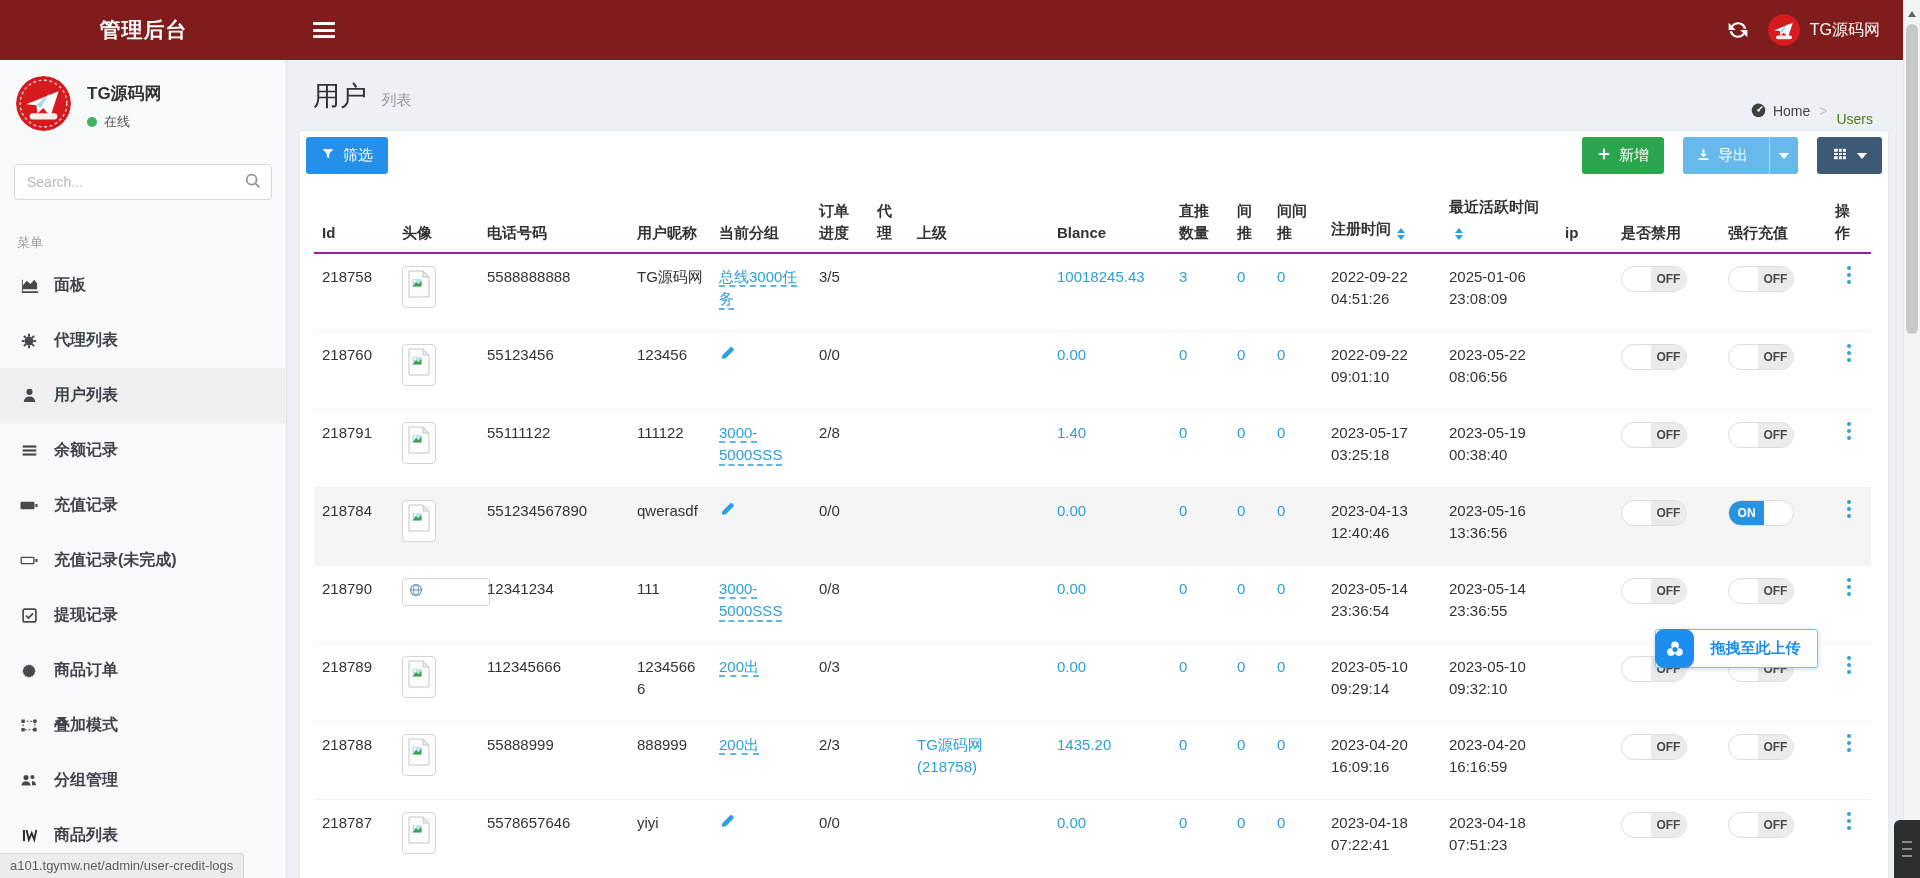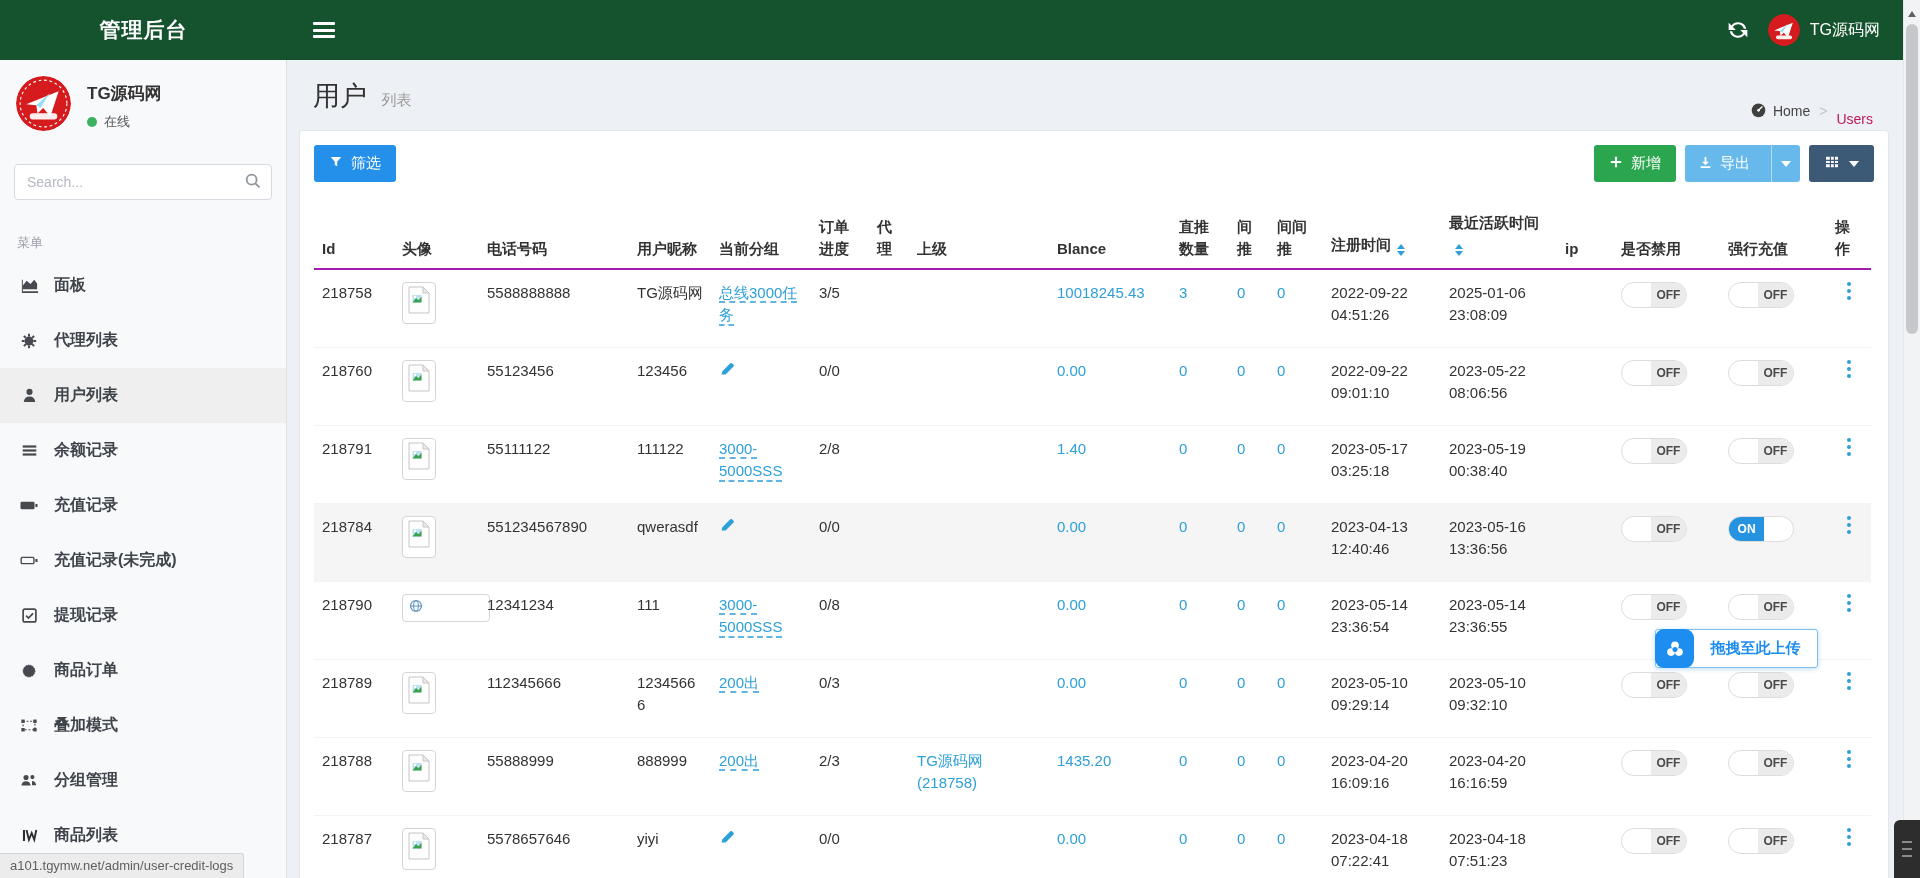--- a/index.html
+++ b/index.html
@@ -1,20 +1,20 @@
 <!DOCTYPE html>
 <html><head>
 <meta charset="utf-8">
 <style>
   * { box-sizing: border-box; margin: 0; padding: 0; }
   html,body { width:1920px; height:878px; overflow:hidden; }
   body { position:relative; font-family:"Liberation Sans", sans-serif; background:#edf0f5; }
 
   
-  .navbar { position:absolute; left:0; top:0; width:1920px; height:60px; background:#14532d; z-index:30; display:flex; align-items:center; }
+  .navbar { position:absolute; left:0; top:0; width:1920px; height:60px; background:#7f1d1d; z-index:30; display:flex; align-items:center; }
   .brand { width:287px; text-align:center; color:#fff; font-size:21px; font-weight:bold; letter-spacing:1px; }
   .hamburger { width:22px; height:16px; margin-left:26px; display:flex; flex-direction:column; justify-content:space-between; cursor:pointer; }
   .hamburger i { display:block; height:3px; background:#fff; border-radius:1px; }
   .nav-right { margin-left:auto; display:flex; align-items:center; gap:18px; padding-right:40px; }
   .nav-refresh { width:24px; height:24px; cursor:pointer; }
   .nav-user { display:flex; align-items:center; gap:10px; cursor:pointer; }
   .nav-avatar { width:32px; height:32px; border-radius:50%; overflow:hidden; }
   .nav-username { color:#fff; font-size:16px; }
 
   
@@ -35,27 +35,27 @@
   .mi-label { font-size:16px; font-weight:600; color:#3e444a; }
 
   
   .content { position:absolute; left:287px; top:60px; right:17px; bottom:0; background:#edf0f5; overflow:hidden; }
   .content-header { position:relative; padding:18px 26px 10px; }
   .page-title { font-size:27px; color:#333; display:inline; }
   .page-subtitle { font-size:15px; color:#999; margin-left:10px; }
   .breadcrumb { position:absolute; right:30px; top:34px; font-size:14px; display:flex; align-items:center; gap:9px; }
   .bc-home { color:#444; display:flex; align-items:center; gap:6px; cursor:pointer; }
   .bc-sep { color:#c0c4c8; }
-  .bc-current { color:#be185d;margin-top:17px; }
+  .bc-current { color:#4d7c0f;margin-top:17px; }
 
   .card { position:relative; margin:6px 14px 0 12px; height:1100px; background:#fff; border:1px solid #e3e7eb; border-radius:3px; box-shadow:0 1px 1px rgba(0,0,0,.04); }
-  .toolbar { display:flex; padding:14px; }
+  .toolbar { display:flex; padding:6px; }
   .btn { display:inline-flex; align-items:center; gap:8px; height:37px; padding:0 15px; border-radius:3px; color:#fff; font-size:15px; cursor:pointer; border:none; font-family:"Liberation Sans",sans-serif; }
   .btn-filter { background:#2590e9; }
-  .toolbar-right { margin-left:auto; display:flex; gap:9px; }
+  .toolbar-right { margin-left:auto; display:flex; gap:19px; }
   .btn-add { background:#2ca64e; }
   .btn-export { background:#67b9ec; padding:0; }
   .btn-export .seg-main { display:flex; align-items:center; gap:7px; padding:0 13px; height:100%; }
   .btn-export .seg-caret { width:29px; height:100%; border-left:1px solid rgba(255,255,255,.5); display:flex; align-items:center; justify-content:center; }
   .btn-grid { background:#3c5a76; gap:9px; }
   .caret { width:0; height:0; border:5px solid transparent; border-top:6px solid #fff; margin-top:5px; }
 
   
   table.user-table { margin:8px 14px 0; border-collapse:collapse; table-layout:fixed; width:1557px; }
   .user-table th { text-align:left; vertical-align:bottom; font-size:15px; font-weight:bold; color:#333; padding:8px; line-height:1.45; border-bottom:2px solid #a21caf; }

